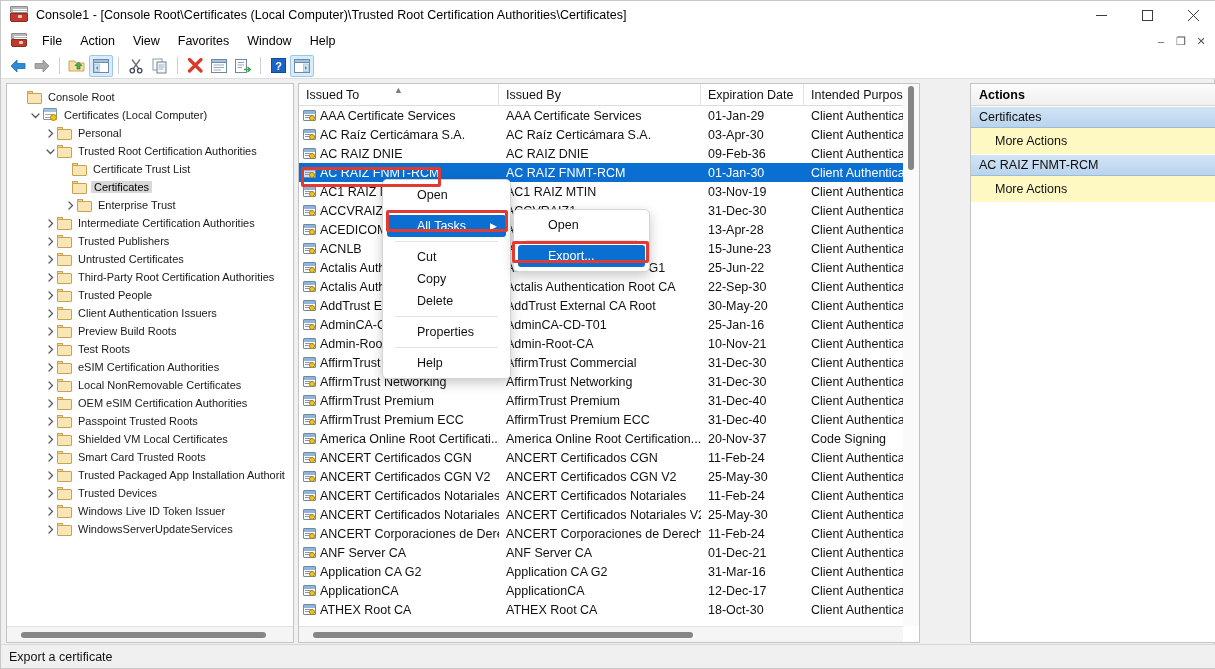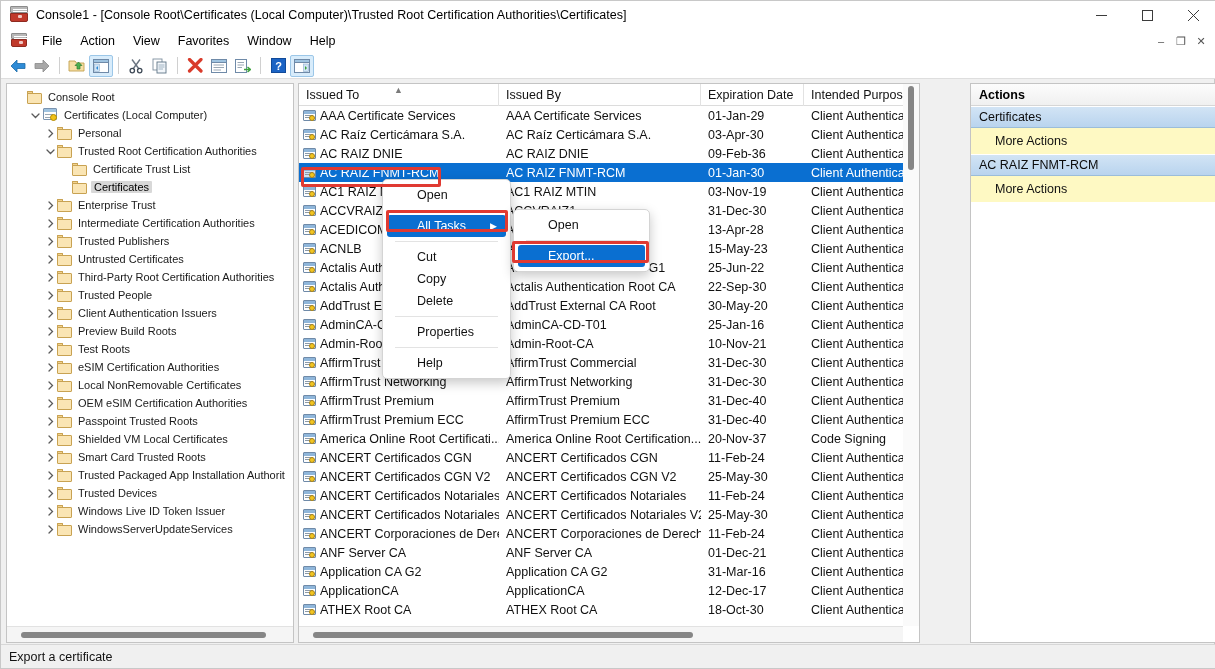--- a/index.html
+++ b/index.html
@@ -466,21 +466,21 @@
             <svg width="9" height="9" viewBox="0 0 9 9">
               <path d="M3,1 L6.5,4.5 L3,8" fill="none" stroke="#5b5b5b" stroke-width="1.3" stroke-linecap="round"></path>
             </svg>
           </span>
           <span class="folder">
             <span class="tab"></span>
             <span class="body"></span>
           </span>
           <span class="lbl">Certificates</span>
         </div>
-        <div class="tnode" style="padding-left: 36px;">
+        <div class="tnode" style="padding-left: 36px; margin-left: 20px;">
           <span class="chev">
             <svg width="9" height="9" viewBox="0 0 9 9">
               <path d="M3,1 L6.5,4.5 L3,8" fill="none" stroke="#5b5b5b" stroke-width="1.3" stroke-linecap="round"></path>
             </svg>
           </span>
           <span class="folder">
             <span class="tab"></span>
             <span class="body"></span>
           </span>
           <span class="lbl">Enterprise Trust</span>
@@ -834,21 +834,21 @@
             <span class="cert-icon">
               <span class="page"></span>
               <span class="band"></span>
               <span class="l1"></span>
               <span class="l2"></span>
               <span class="seal"></span>
             </span>
             <span>ACNLB</span>
           </div>
           <div class="lv-cell" style="width: 202px;">ACNLB</div>
-          <div class="lv-cell" style="width: 103px;">15-May-23</div>
+          <div class="lv-cell" style="width: 103px;">15-June-23</div>
           <div class="lv-cell" style="width: 110px;">Client Authenticat</div>
         </div>
         <div class="lv-row">
           <div class="lv-cell c0" style="width: 200px;">
             <span class="cert-icon">
               <span class="page"></span>
               <span class="band"></span>
               <span class="l1"></span>
               <span class="l2"></span>
               <span class="seal"></span>

